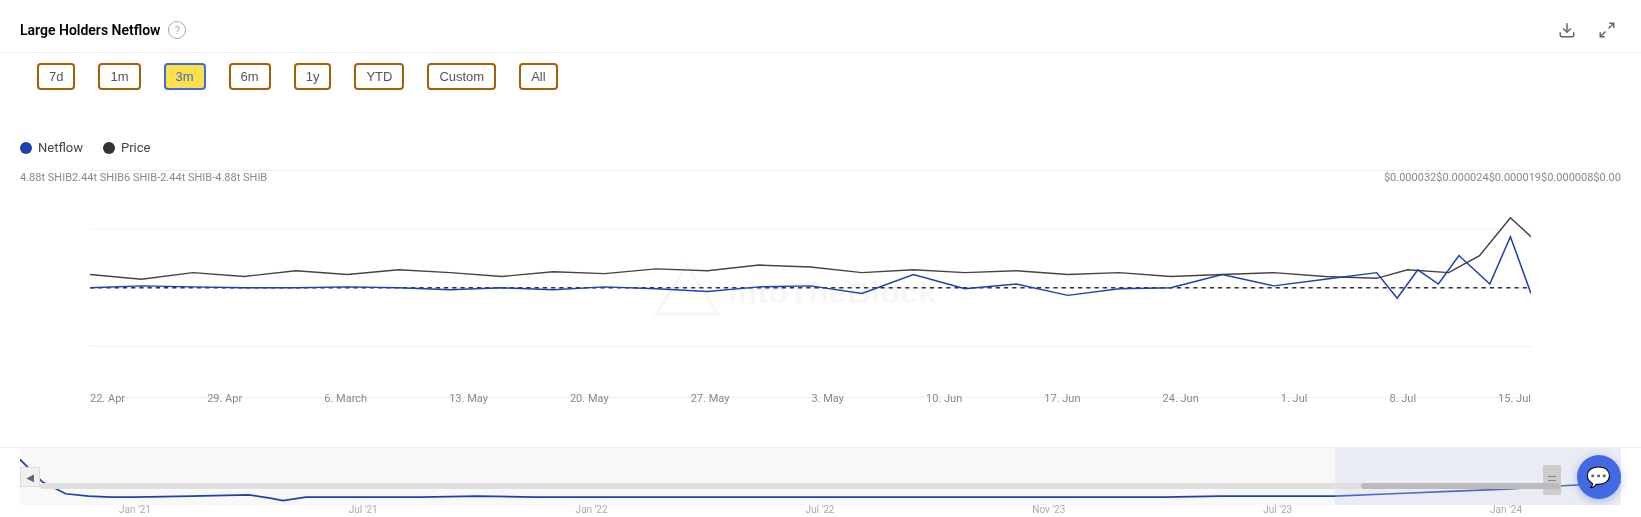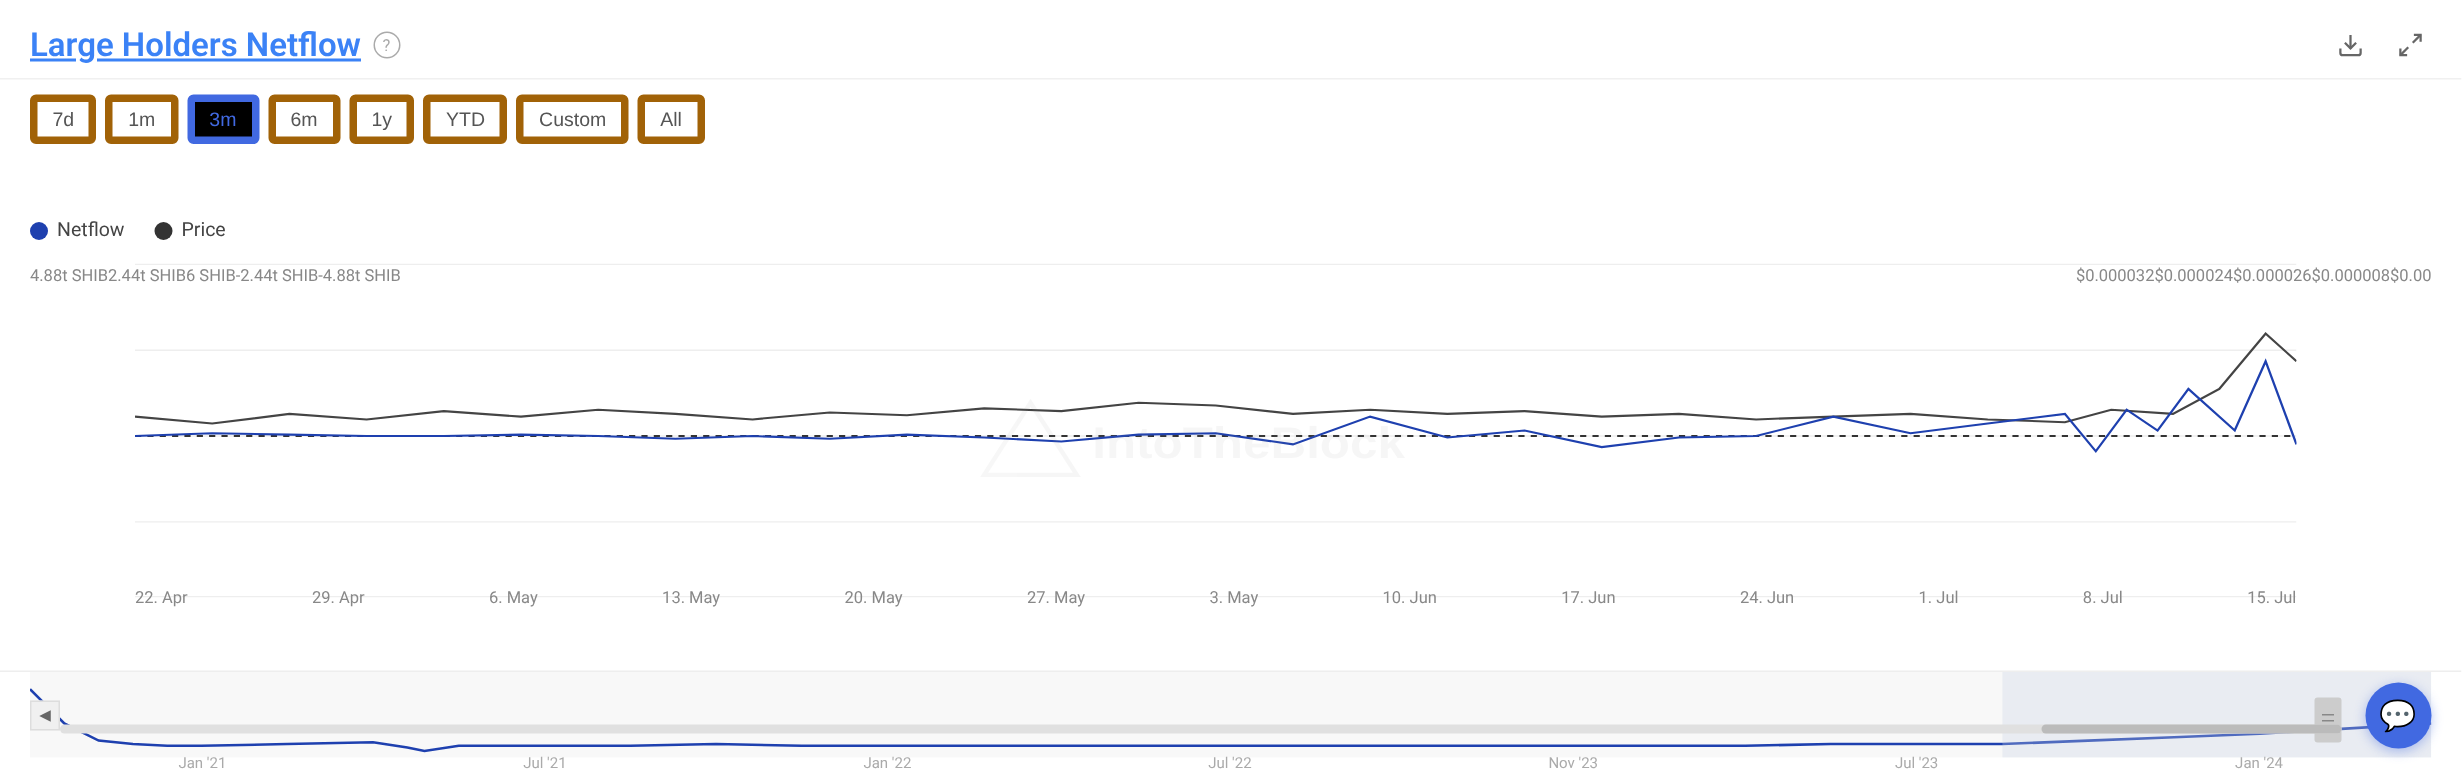--- a/index.html
+++ b/index.html
@@ -3,29 +3,29 @@
   <meta charset="utf-8">
   <style>
     * { box-sizing: border-box; margin: 0; padding: 0; }
     body { font-family: -apple-system, BlinkMacSystemFont, 'Segoe UI', Roboto, sans-serif; background: #fff; color: #333; width: 1641px; height: 517px; overflow: hidden; }
 
     .container { width: 1641px; height: 517px; background: #fff; display: flex; flex-direction: column; padding: 0; }
 
     
     .header { display: flex; align-items: center; justify-content: space-between; padding: 16px 20px 8px 20px; border-bottom: 1px solid #f0f0f0; }
     .header-left { display: flex; align-items: center; gap: 8px; }
-    .title { font-size: 22px; font-weight: 600; color: #3b82f6; text-decoration: underline; }
+    .title { font-size: 14px; font-weight: 600; color: #000000; }
     .help-icon { width: 18px; height: 18px; border-radius: 50%; border: 1.5px solid #aaa; display: flex; align-items: center; justify-content: center; color: #aaa; font-size: 11px; cursor: pointer; }
     .header-right { display: flex; gap: 12px; }
     .icon-btn { width: 28px; height: 28px; display: flex; align-items: center; justify-content: center; color: #555; cursor: pointer; font-size: 16px; }
 
     
     .controls { display: flex; align-items: center; gap: 6px; padding: 10px 20px 6px 20px; }
-    .time-btn { padding: 4px 10px; border: 5px solid #a16207; border-radius: 4px; background: #fff; font-size: 13px; color: #555; cursor: pointer; }
-    .time-btn.active { border-color: #4169e1; color: #4169e1; background: #000000; }
+    .time-btn { padding: 4px 10px; border: 2px solid #a16207; border-radius: 4px; background: #fff; font-size: 13px; color: #555; cursor: pointer; margin-left: 17px; }
+    .time-btn.active { border-color: #4169e1; color: #4169e1; background: #fde047; }
 
     
     .legend { display: flex; align-items: center; gap: 20px; padding: 4px 20px 6px 20px; margin-top: 40px; }
     .legend-item { display: flex; align-items: center; gap: 6px; font-size: 13px; color: #444; }
     .legend-dot { width: 12px; height: 12px; border-radius: 50%; }
     .legend-dot.blue { background: #1e40af; }
     .legend-dot.dark { background: #333; }
 
     
     .chart-area { flex: 1; position: relative; padding: 0 20px; overflow: hidden; }
@@ -122,21 +122,21 @@
       <span class="y-label">4.88t SHIB</span>
       <span class="y-label">2.44t SHIB</span>
       <span class="y-label">6 SHIB</span>
       <span class="y-label">-2.44t SHIB</span>
       <span class="y-label">-4.88t SHIB</span>
     </div>
 
     <div class="y-axis-right">
       <span class="y-label">$0.000032</span>
       <span class="y-label">$0.000024</span>
-      <span class="y-label">$0.000026</span>
+      <span class="y-label">$0.000019</span>
       <span class="y-label">$0.000008</span>
       <span class="y-label">$0.00</span>
     </div>
 
     <div class="chart-svg-container">
       <svg width="100%" height="100%" viewBox="0 0 1400 260" preserveAspectRatio="none">
 
         <line x1="0" y1="10" x2="1400" y2="10" stroke="#eee" stroke-width="1"></line>
         <line x1="0" y1="72" x2="1400" y2="72" stroke="#eee" stroke-width="1"></line>
         <line x1="0" y1="134" x2="1400" y2="134" stroke="#eee" stroke-width="1"></line>
@@ -152,21 +152,21 @@
         <g opacity="0.07" transform="translate(550,110)">
           <polygon points="30,0 60,52 0,52" fill="none" stroke="#888" stroke-width="3"></polygon>
           <text x="70" y="40" font-size="32" font-family="sans-serif" font-weight="bold" fill="#888">IntoTheBlock</text>
         </g>
       </svg>
     </div>
 
     <div class="x-axis">
       <span class="x-label">22. Apr</span>
       <span class="x-label">29. Apr</span>
-      <span class="x-label">6. May</span>
+      <span class="x-label">6. March</span>
       <span class="x-label">13. May</span>
       <span class="x-label">20. May</span>
       <span class="x-label">27. May</span>
       <span class="x-label">3. May</span>
       <span class="x-label">10. Jun</span>
       <span class="x-label">17. Jun</span>
       <span class="x-label">24. Jun</span>
       <span class="x-label">1. Jul</span>
       <span class="x-label">8. Jul</span>
       <span class="x-label">15. Jul</span>

